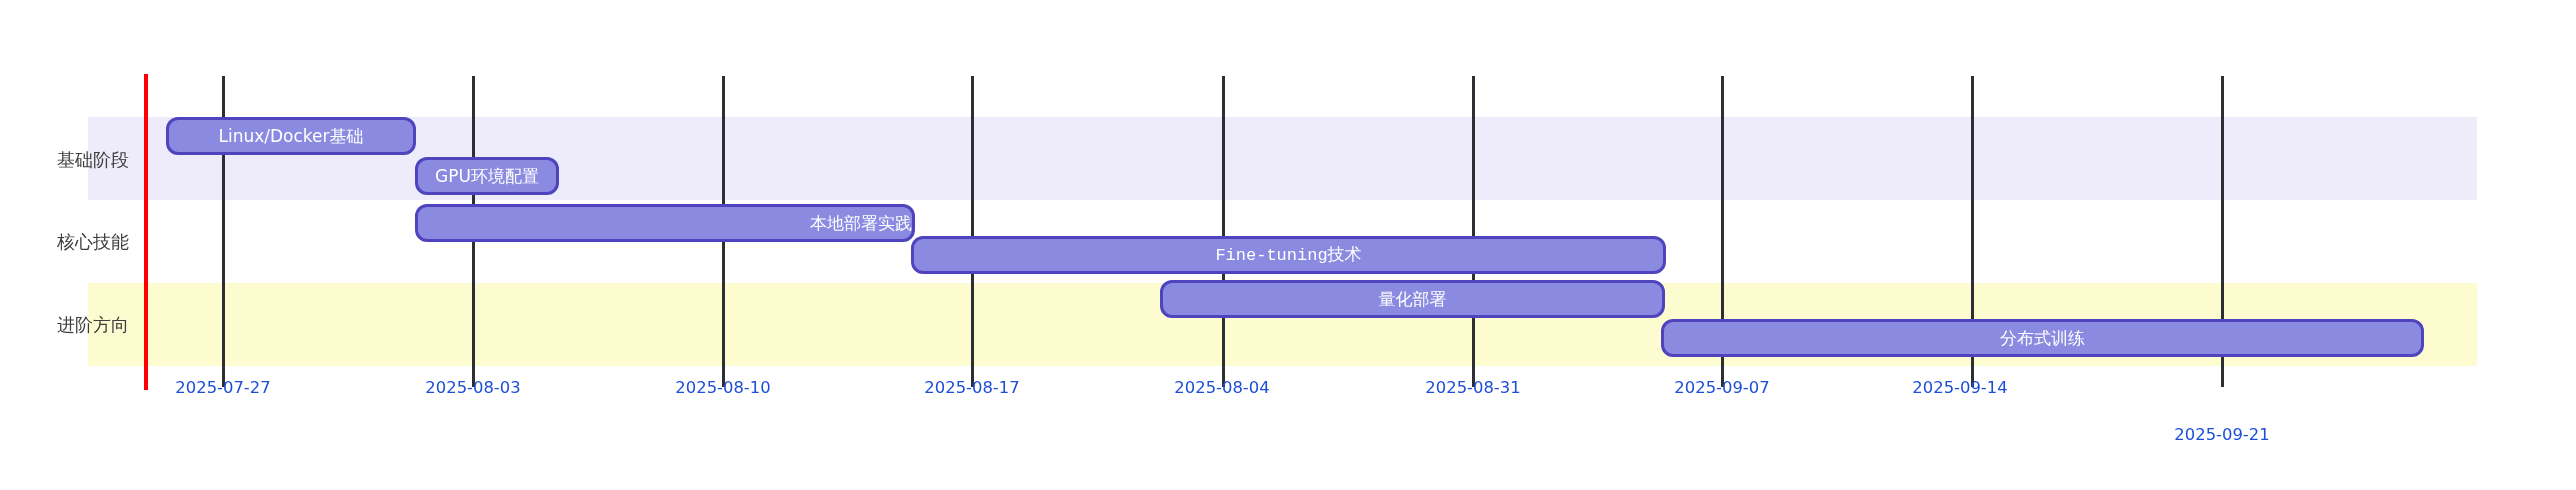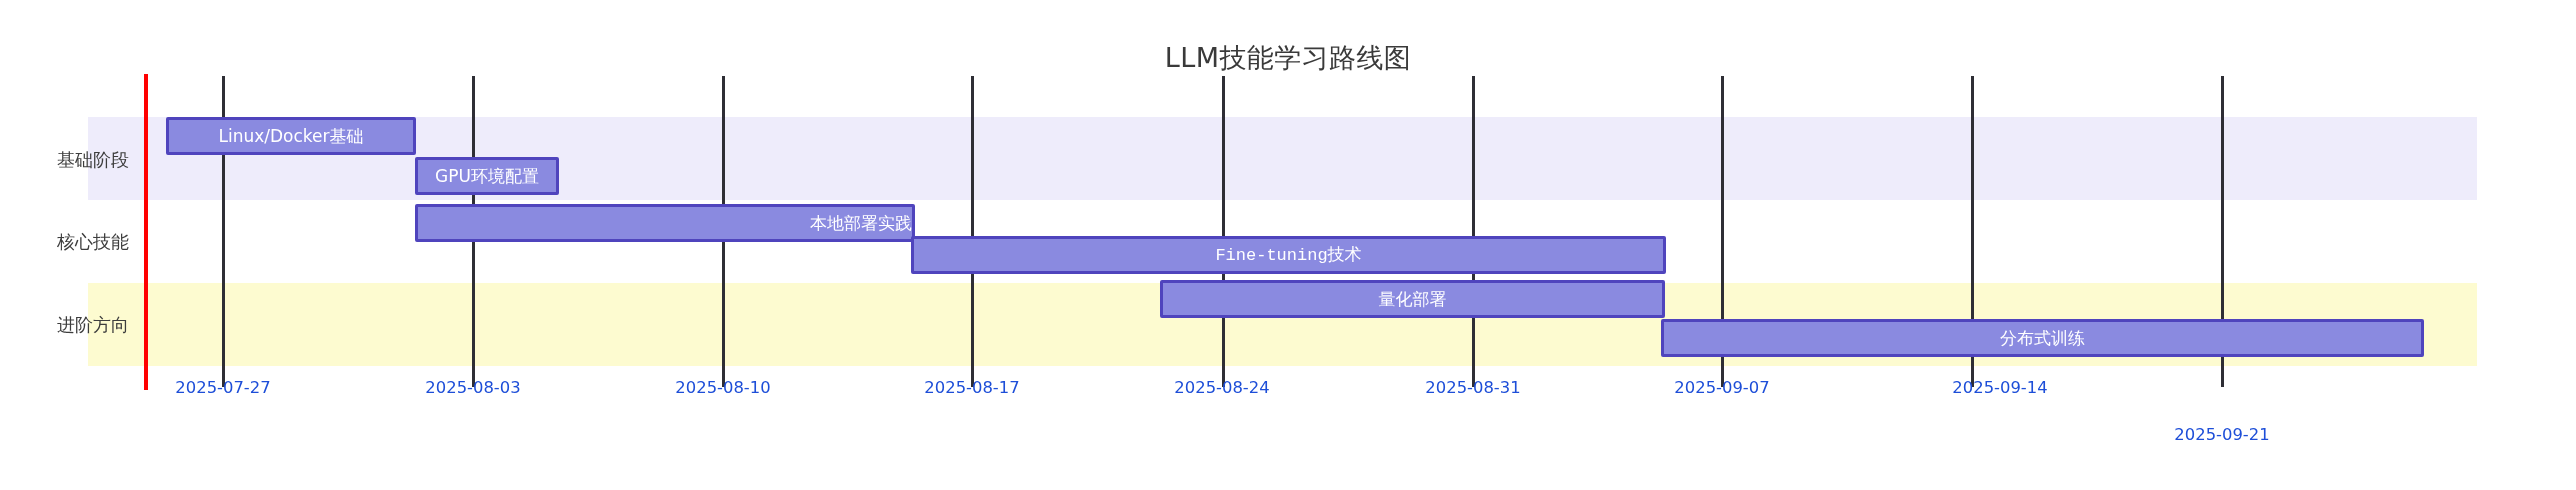--- a/index.html
+++ b/index.html
@@ -78,21 +78,21 @@
     white-space: nowrap;
     transform: translateX(-50%);
     text-align: center;
   }
 
   .task-bar {
     position: absolute;
     height: 38px;
     background: #8a8ae0;
     border: 3.5px solid #4f44bd;
-    border-radius: 2px;
+    border-radius: 12px;
     box-sizing: border-box;
     display: flex;
     align-items: center;
     justify-content: center;
     overflow: hidden;
   }
   .task-bar .bar-label {
     font-size: 17px;
     color: #ffffff;
     white-space: nowrap;
@@ -117,21 +117,20 @@
       <div class="gridline" style="left: 971px;"></div>
       <div class="gridline" style="left: 1222px;"></div>
       <div class="gridline" style="left: 1472px;"></div>
       <div class="gridline" style="left: 1721px;"></div>
       <div class="gridline" style="left: 1971px;"></div>
       <div class="gridline" style="left: 2221px;"></div>
     </div>
 
   <div id="today-marker" style="left: 144px; background: rgb(255, 0, 0);"></div>
 
-  <div id="chart-title">LLM技能学习路线图</div>
 
   <div id="row-labels-layer">
       <div class="row-label" style="top: 148px;">基础阶段</div>
       <div class="row-label" style="top: 230px;">核心技能</div>
       <div class="row-label" style="top: 313px;">进阶方向</div>
     </div>
 
   <div id="bars-layer">
       <div class="task-bar" style="left: 166px; top: 117px; width: 250px;">
         <span class="bar-label">Linux/Docker基础</span>
@@ -151,21 +150,21 @@
       <div class="task-bar" style="left: 1661px; top: 319px; width: 763px;">
         <span class="bar-label">分布式训练</span>
       </div>
     </div>
 
   <div id="ticks-layer">
       <div class="tick-label" style="left: 223px;">2025-07-27</div>
       <div class="tick-label" style="left: 473px;">2025-08-03</div>
       <div class="tick-label" style="left: 723px;">2025-08-10</div>
       <div class="tick-label" style="left: 972px;">2025-08-17</div>
-      <div class="tick-label" style="left: 1222px;">2025-08-24</div>
+      <div class="tick-label" style="left: 1222px;">2025-08-04</div>
       <div class="tick-label" style="left: 1473px;">2025-08-31</div>
       <div class="tick-label" style="left: 1722px;">2025-09-07</div>
-      <div class="tick-label" style="left: 2000px;">2025-09-14</div>
+      <div class="tick-label" style="left: 1960px;">2025-09-14</div>
       <div class="tick-label" style="left: 2222px; margin-top: 47px;">2025-09-21</div>
     </div>
 
 </div>
 
 
 </body></html>

